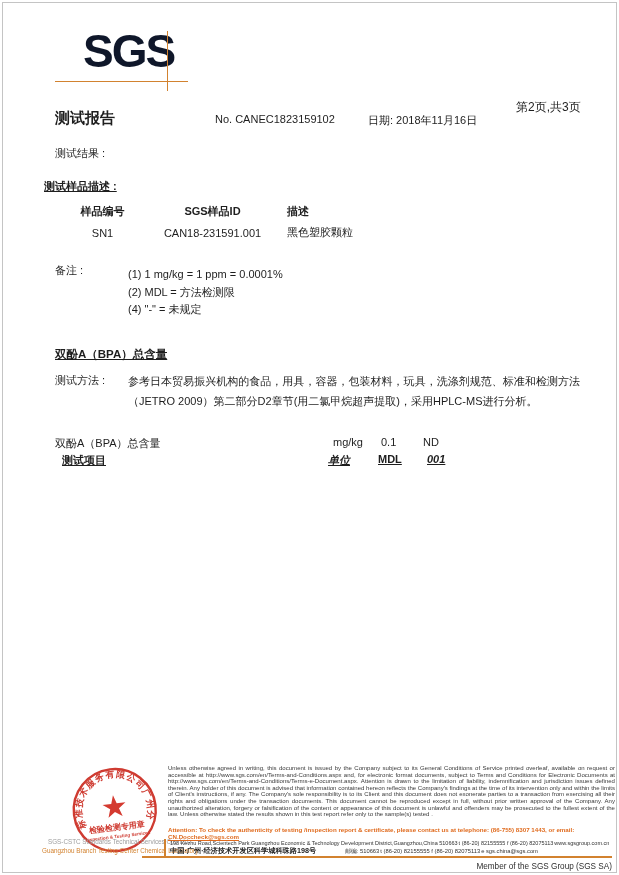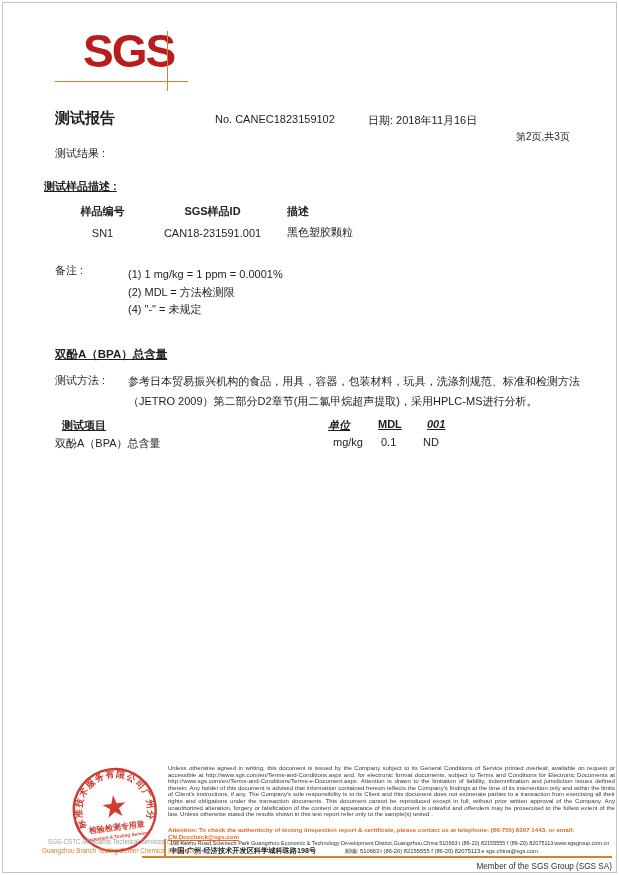--- a/index.html
+++ b/index.html
@@ -5,47 +5,47 @@
   html,body{margin:0;padding:0;}
   body{
     width:619px;height:875px;position:relative;background:#ffffff;
     font-family:"Liberation Sans","DejaVu Sans",sans-serif;color:#1e1e1e;
     overflow:hidden;
   }
   .abs{position:absolute;}
   .frame{position:absolute;inset:2px;border:1px solid #c4c4c4;pointer-events:none;}
 
   
-  .sgs-logo{left:83px;top:28px;font-size:46px;font-weight:700;color:#b91c1c;letter-spacing:-2px;line-height:1;}
+  .sgs-logo{left:83px;top:28px;font-size:46px;font-weight:700;color:#0f172a;letter-spacing:-2px;line-height:1;}
   .logo-hline{left:55px;top:81px;width:133px;height:1px;background:#d2822f;}
   .logo-vline{left:167px;top:31px;width:1px;height:60px;background:#d2822f;}
 
   .report-title{left:55px;top:109px;font-size:15px;font-weight:700;}
   .report-no{left:215px;top:113px;font-size:11px;}
   .report-date{left:368px;top:113px;font-size:11px;}
-  .page-info{left:516px;top:130px;font-size:10px;}
+  .page-info{left:516px;top:99px;font-size:12px;}
 
   .results-label{left:55px;top:146px;font-size:11px;}
   .sample-heading{left:44px;top:179px;font-size:11px;font-weight:700;text-decoration:underline;}
 
   .sample-table{left:55px;top:202px;font-size:11px;border-collapse:collapse;}
   .sample-table th,.sample-table td{padding:2px 0 4px 0;font-size:11px;text-align:center;margin-top:39px;}
   .sample-table th{font-weight:700;}
   .sample-table .c1{width:95px;}
   .sample-table .c2{width:125px;}
   .sample-table .c3{width:170px;text-align:left;padding-left:12px;}
 
   .remarks-label{left:55px;top:263px;font-size:11px;}
   .remarks-list{left:100px;top:266px;font-size:11px;line-height:17.5px;margin-left:28px;}
 
   .bpa-heading{left:55px;top:347px;font-size:11.5px;font-weight:700;text-decoration:underline;}
   .method-label{left:55px;top:373px;font-size:11px;}
   .method-text{left:128px;top:372px;width:452px;font-size:11px;line-height:19.5px;text-align:justify;}
 
-  .tt-head{font-size:11px;font-weight:700;text-decoration:underline;}
+  .tt-head{font-size:11px;font-weight:700;text-decoration:underline;margin-top:35px;}
   .tt-cell{font-size:11px;}
   .itl{font-style:italic;}
 
   
   .stamp{left:58px;top:765px;width:114px;height:94px;transform:rotate(-7deg);}
   .company-line1{left:48px;top:838px;font-size:6.3px;color:#9d9d9d;white-space:nowrap;}
   .company-line2{left:42px;top:847px;font-size:6.3px;color:#d2822f;white-space:nowrap;}
 
   .disclaimer{left:168px;top:765px;width:447px;font-size:6.05px;line-height:6.6px;text-align:justify;color:#3a3a3a;}
   .attention{left:168px;top:826px;width:447px;font-size:6.2px;line-height:7px;color:#e06b1e;font-weight:700;}

